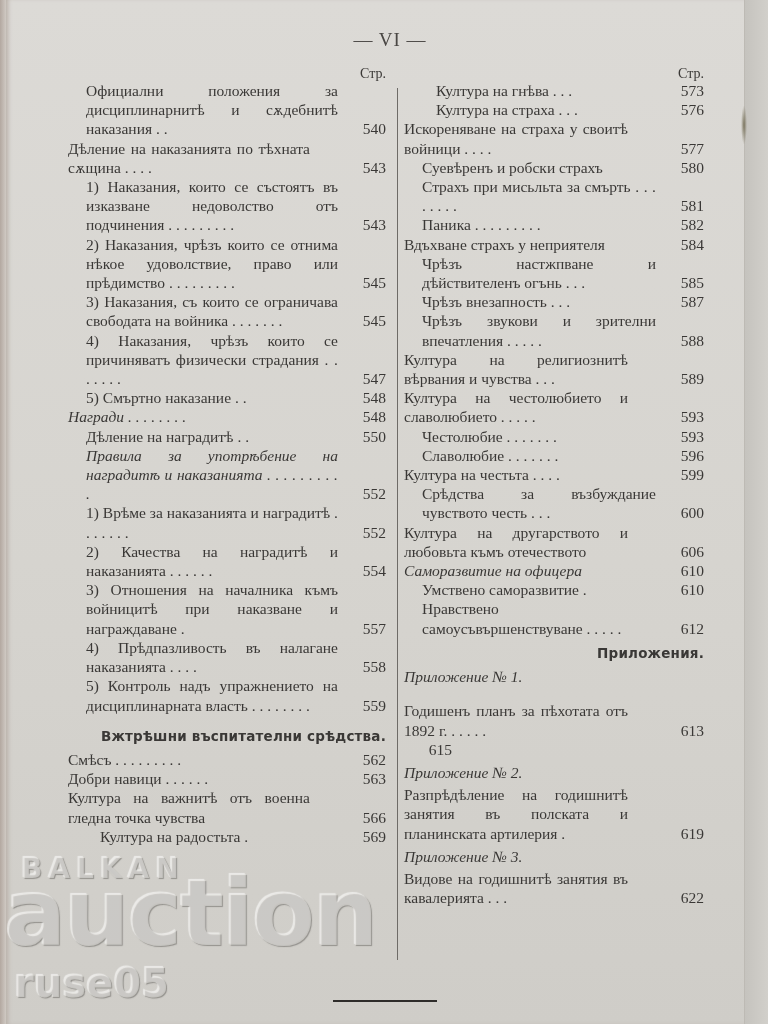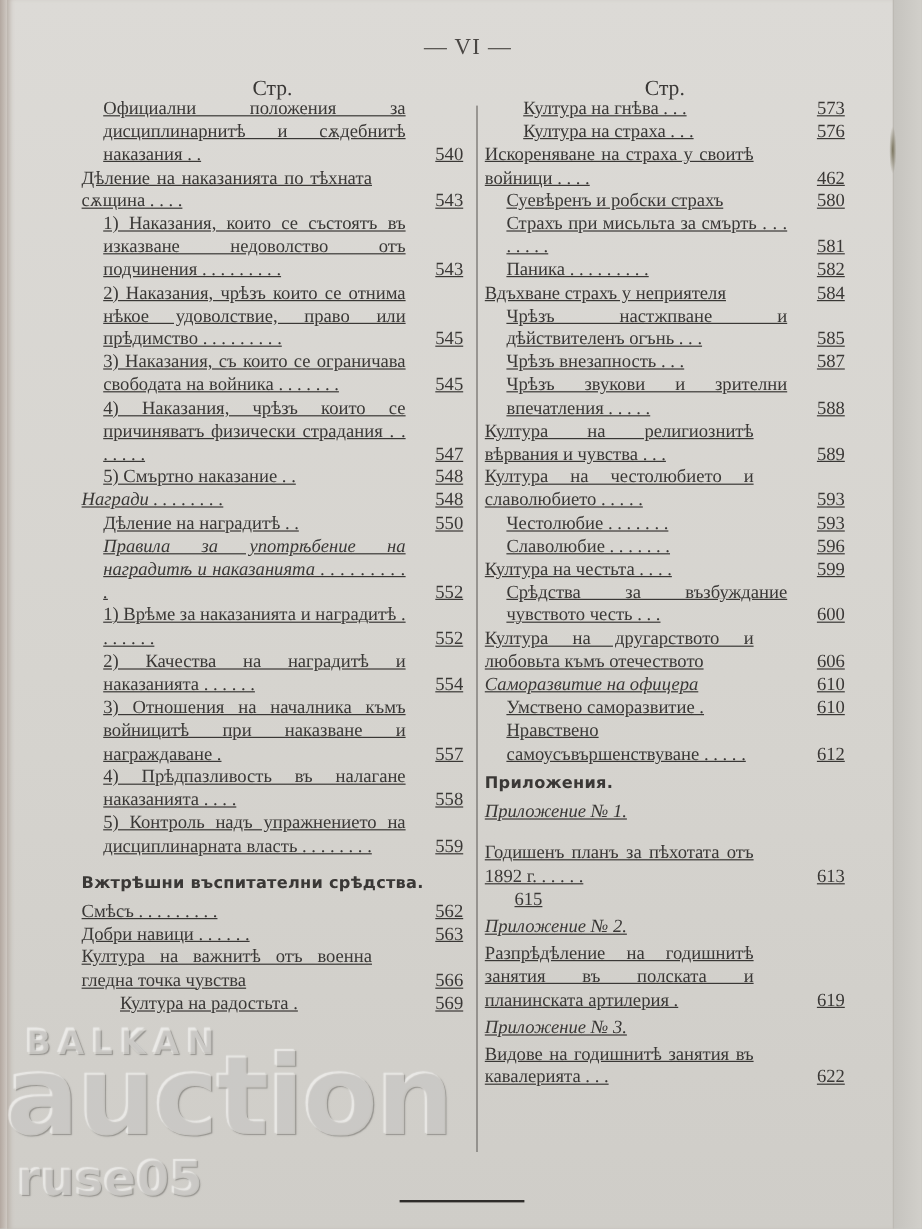--- a/index.html
+++ b/index.html
@@ -32,32 +32,32 @@
     position: absolute; top: 66px;
     font-family: "Liberation Serif", serif; font-size: 15.5px; line-height: 19.2px;
   }
   .col-left { left: 68px; width: 318px; }
   .col-right { left: 404px; width: 300px; }
   .divider {
     position: absolute; left: 397px; top: 88px; width: 1px; height: 872px;
     background: #6e6b67;
   }
   .str-label {
-    text-align: center; font-size: 18px; line-height: 15px; height: 15px;
-  }
-  .entry { display: flex; align-items: flex-end; text-decoration: underline; }
+    text-align: right; font-size: 14px; line-height: 15px; height: 15px;
+  }
+  .entry { display: flex; align-items: flex-end; }
   .entry .text { flex: 1; text-align: justify; text-align-last: left; }
   .entry .page-num { width: 48px; text-align: right; flex-shrink: 0; }
   .lvl0 { padding-left: 0; gap: 28px; }
   .lvl1 { padding-left: 18px; }
   .lvl2 { padding-left: 32px; }
   .italic .text { font-style: italic; }
   .section-heading {
     font-family: "DejaVu Sans", sans-serif; font-weight: bold; font-size: 13.5px;
-    text-align: left; margin: 6px 0 4px 0; letter-spacing: 0.2px;
+    text-align: right; margin: 6px 0 4px 0; letter-spacing: 0.2px;
   }
   .gap { height: 6px; }
   .bottom-rule {
     position: absolute; left: 333px; top: 1000px; width: 104px; height: 2px;
     background: #2e2c2a;
   }
   .watermark {
     position: absolute; font-family: "DejaVu Sans", sans-serif; font-weight: bold;
     color: rgba(235,233,229,0.55);
     text-shadow: 1px 1px 1px rgba(90,88,84,0.5), -1px -1px 1px rgba(255,255,255,0.6);
@@ -175,21 +175,21 @@
       <div class="entry lvl2">
         <span class="text">Култура на гнѣва . . .</span>
         <span class="page-num">573</span>
       </div>
       <div class="entry lvl2">
         <span class="text">Култура на страха . . .</span>
         <span class="page-num">576</span>
       </div>
       <div class="entry lvl0">
         <span class="text">Искореняване на страха у своитѣ войници . . . .</span>
-        <span class="page-num">462</span>
+        <span class="page-num">577</span>
       </div>
       <div class="entry lvl1">
         <span class="text">Суевѣренъ и робски страхъ</span>
         <span class="page-num">580</span>
       </div>
       <div class="entry lvl1">
         <span class="text">Страхъ при мисьльта за смърть . . . . . . . .</span>
         <span class="page-num">581</span>
       </div>
       <div class="entry lvl1">

